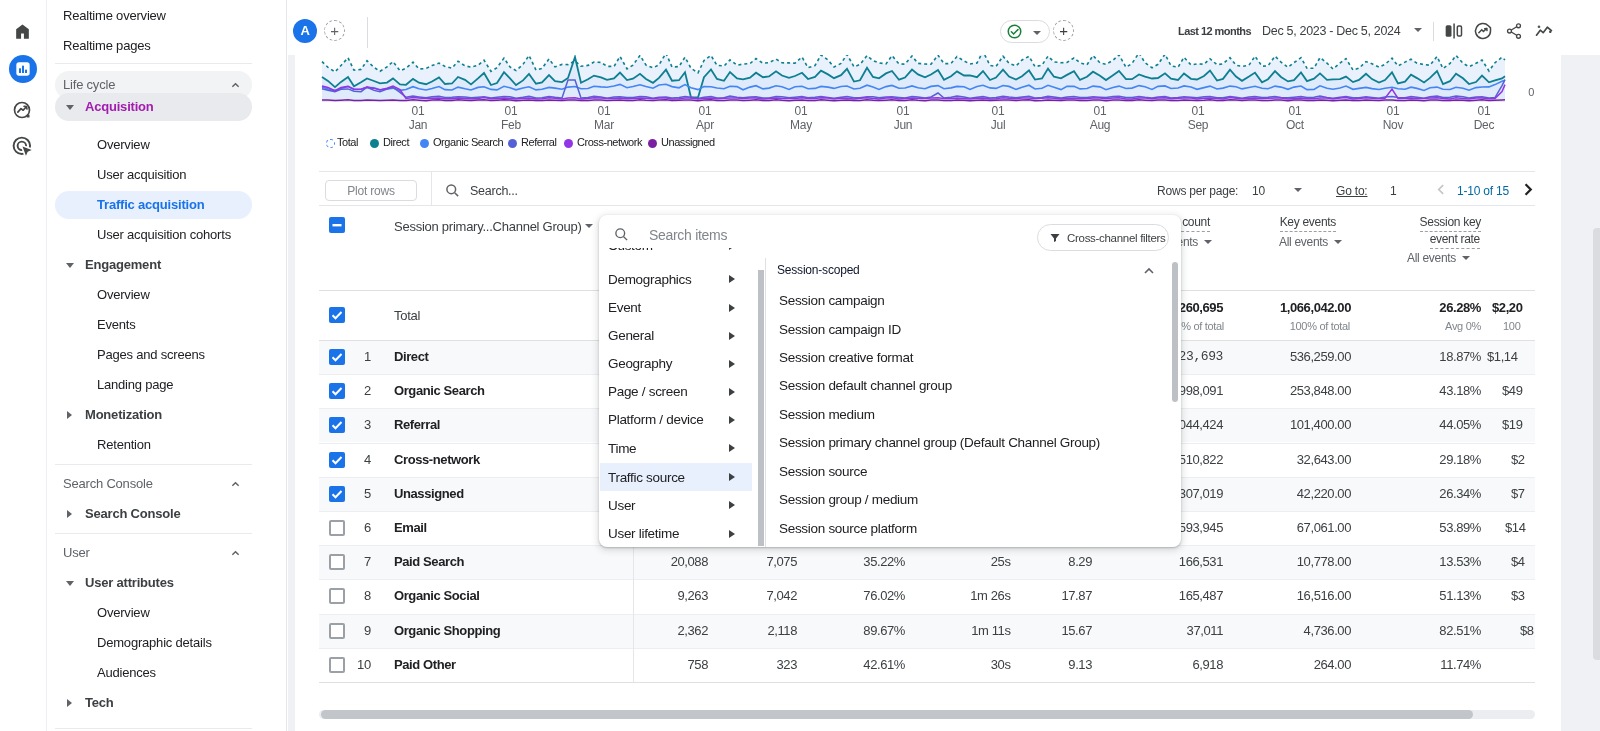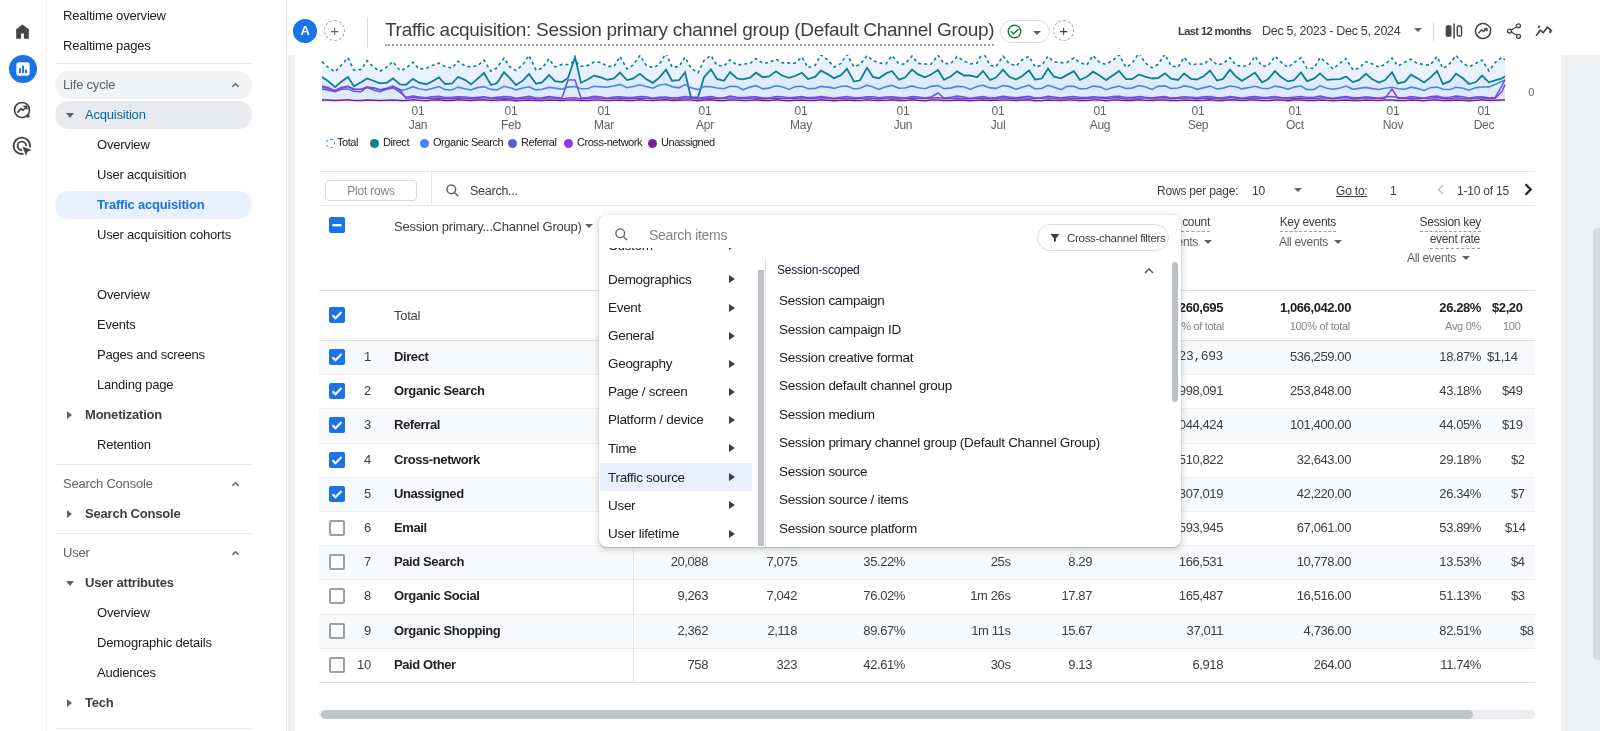--- a/index.html
+++ b/index.html
@@ -68,27 +68,30 @@
 
 <div id="nav">
   <div class="nitem" style="top:2px;  padding-left:8px;">Realtime overview</div>
   <div class="nitem" style="top:32px; padding-left:8px;">Realtime pages</div>
   <div class="ndiv" style="top:63px;"></div>
   <div class="nitem nhead" style="top:71px; padding-left:8px; background:#f1f3f4;">Life cycle
     <svg class="chev" style="right:12px;top:10px" viewBox="0 0 10 10" fill="none" stroke="#5f6368" stroke-width="1.6">
         <path d="M1.5 6.5 L5 3 L8.5 6.5"></path>
       </svg>
   </div>
-  <div class="nitem" style="top:101px; padding-left:30px; background:#e8eaed; font-weight:normal; color:#0369a1;">Acquisition
+  <div class="nitem" style="top:93px; padding-left:30px; background:#e8eaed; font-weight:bold; color:#a21caf;">Acquisition
     <div class="arrow-d" style="left:11px; top:12px;"></div>
   </div>
   <div class="nitem" style="top:131px; padding-left:42px;">Overview</div>
   <div class="nitem" style="top:161px; padding-left:42px;">User acquisition</div>
   <div class="nitem" style="top:191px; padding-left:42px; background:#e8f0fe; color:#1a73e8; font-weight:bold;">Traffic acquisition</div>
   <div class="nitem" style="top:221px; padding-left:42px;">User acquisition cohorts</div>
+  <div class="nitem" style="top:251px; padding-left:30px; font-weight:bold; color:#3c4043;">Engagement
+    <div class="arrow-d" style="left:11px; top:12px;"></div>
+  </div>
   <div class="nitem" style="top:281px; padding-left:42px;">Overview</div>
   <div class="nitem" style="top:341px; padding-left:42px;">Pages and screens</div>
   <div class="nitem" style="top:311px; padding-left:42px;">Events</div>
   <div class="nitem" style="top:371px; padding-left:42px;">Landing page</div>
   <div class="nitem" style="top:401px; padding-left:30px; font-weight:bold; color:#3c4043;">Monetization
     <div class="arrow-r" style="left:12px; top:10px;"></div>
   </div>
   <div class="nitem" style="top:431px; padding-left:42px;">Retention</div>
   <div class="ndiv" style="top:464px;"></div>
   <div class="nitem nhead" style="top:470px; padding-left:8px;">Search Console
@@ -114,21 +117,20 @@
   <div class="nitem" style="top:689px; padding-left:30px; font-weight:bold; color:#3c4043;">Tech
     <div class="arrow-r" style="left:12px; top:10px;"></div>
   </div>
   <div class="ndiv" style="top:728px;"></div>
 </div>
 
 <div id="hdr">
   <div style="position:absolute;left:5px;top:19px;width:24px;height:24px;border-radius:50%;background:#1a73e8;color:#fff;font-size:13px;font-weight:bold;text-align:center;line-height:24px;">A</div>
   <div style="position:absolute;left:36px;top:20px;width:21px;height:21px;border-radius:50%;border:1px dashed #9aa0a6;color:#5f6368;font-size:15px;text-align:center;line-height:19px;">+</div>
   <div style="position:absolute;left:79px;top:17px;width:1px;height:31px;background:#dadce0;"></div>
-  <div style="position:absolute;left:97px;top:19px;font-size:19px;letter-spacing:-0.3px;color:#3c4043;border-bottom:2px dotted #9aa0a6;padding-bottom:3px;">Traffic acquisition: Session primary channel group (Default Channel Group)</div>
   <div style="position:absolute;left:712px;top:20px;width:50px;height:23px;border:1px solid #dadce0;border-radius:12px;">
     <svg width="15" height="15" style="position:absolute;left:6px;top:3px" viewBox="0 0 24 24" fill="none" stroke="#188038" stroke-width="2.4">
         <circle cx="12" cy="12" r="10"></circle>
         <path d="M7 12.5l3.5 3.5L17.5 9" stroke-linecap="round"></path>
       </svg>
     <div class="caret" style="position:absolute;left:26px;top:10px;"></div>
   </div>
   <div style="position:absolute;left:765px;top:20px;width:21px;height:21px;border-radius:50%;border:1px dashed #9aa0a6;color:#3c4043;font-size:15px;text-align:center;line-height:19px;">+</div>
   <div style="position:absolute;left:890px;top:25px;font-size:11px;letter-spacing:-0.55px;font-weight:bold;color:#3c4043;">Last 12 months</div>
   <div style="position:absolute;left:974px;top:24px;font-size:12.5px;letter-spacing:-0.3px;color:#3c4043;">Dec 5, 2023 - Dec 5, 2024</div>
@@ -220,21 +222,21 @@
       </svg>
   <div style="position:absolute;left:175px;top:129px;font-size:12.5px;color:#3c4043;">Search...</div>
   <div style="position:absolute;left:862px;top:129px;font-size:12px;letter-spacing:-0.2px;color:#3c4043;">Rows per page:</div>
   <div style="position:absolute;left:957px;top:129px;font-size:12px;color:#3c4043;">10</div>
   <div class="caret" style="position:absolute;left:993px;top:133px;"></div>
   <div style="position:absolute;left:1041px;top:129px;font-size:12px;letter-spacing:-0.2px;color:#3c4043;text-decoration:underline;">Go to:</div>
   <div style="position:absolute;left:1095px;top:129px;font-size:12px;color:#3c4043;">1</div>
   <svg width="11" height="11" style="position:absolute;left:1141px;top:129px" viewBox="0 0 10 10" fill="none" stroke="#c3c6ca" stroke-width="1.6">
         <path d="M6.5 1 L2.5 5 L6.5 9"></path>
       </svg>
-  <div style="position:absolute;left:1162px;top:129px;font-size:12px;letter-spacing:-0.2px;color:#404040;text-align:right;">1-10 of 15</div>
+  <div style="position:absolute;left:1162px;top:129px;font-size:12px;letter-spacing:-0.2px;color:#0369a1;text-align:right;">1-10 of 15</div>
   <svg width="13" height="13" style="position:absolute;left:1226px;top:128px" viewBox="0 0 10 10" fill="none" stroke="#202124" stroke-width="1.7">
         <path d="M3.5 1 L7.5 5 L3.5 9"></path>
       </svg>
   <div class="hline" style="left:24px;top:150px;width:1216px;background:#e4e6e9;"></div>
 
   <div class="cb on" style="left:34px;top:162px;">
         <svg width="16" height="16" viewBox="0 0 16 16">
           <rect x="3.5" y="7" width="9" height="2.4" fill="#fff"></rect>
         </svg>
       </div>
@@ -468,18 +470,18 @@
 <svg width="12" height="12" style="position:absolute;left:544px;top:50px" viewBox="0 0 12 12" fill="none" stroke="#5f6368" stroke-width="1.6">
       <path d="M2 8 L6 4 L10 8"></path>
     </svg>
 <div class="sitem" style="top:72px;height:28px;line-height:28px;left:180px;">Session campaign</div>
 <div class="sitem" style="top:100.5px;height:28px;line-height:28px;left:180px;">Session campaign ID</div>
 <div class="sitem" style="top:129px;height:28px;line-height:28px;left:180px;">Session creative format</div>
 <div class="sitem" style="top:157.4px;height:28px;line-height:28px;left:180px;">Session default channel group</div>
 <div class="sitem" style="top:185.8px;height:28px;line-height:28px;left:180px;">Session medium</div>
 <div class="sitem" style="top:214.3px;height:28px;line-height:28px;left:180px;">Session primary channel group (Default Channel Group)</div>
 <div class="sitem" style="top:242.7px;height:28px;line-height:28px;left:180px;">Session source</div>
-<div class="sitem" style="top:271.2px;height:28px;line-height:28px;left:180px;">Session source / items</div>
+<div class="sitem" style="top:271.2px;height:28px;line-height:28px;left:180px;">Session group / medium</div>
 <div class="sitem" style="top:299.6px;height:28px;line-height:28px;left:180px;">Session source platform</div>
 <div style="position:absolute;left:573px;top:47px;width:6px;height:140px;background:#bdc1c6;border-radius:3px;"></div>
 </div>
 
 <div id="vsb"></div>
 
 </body></html>

